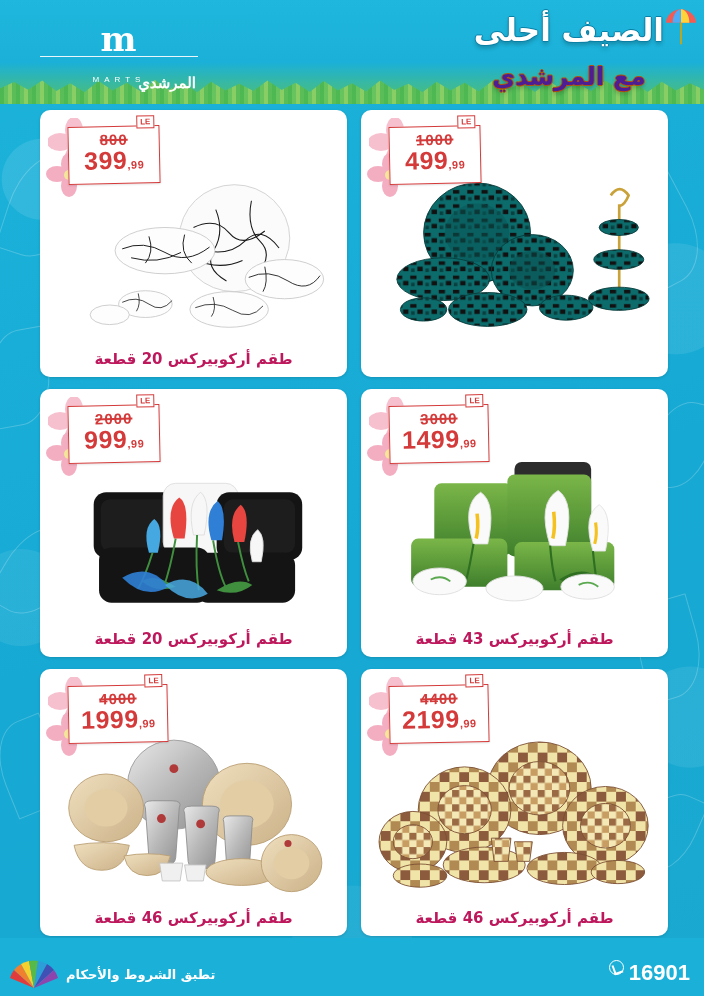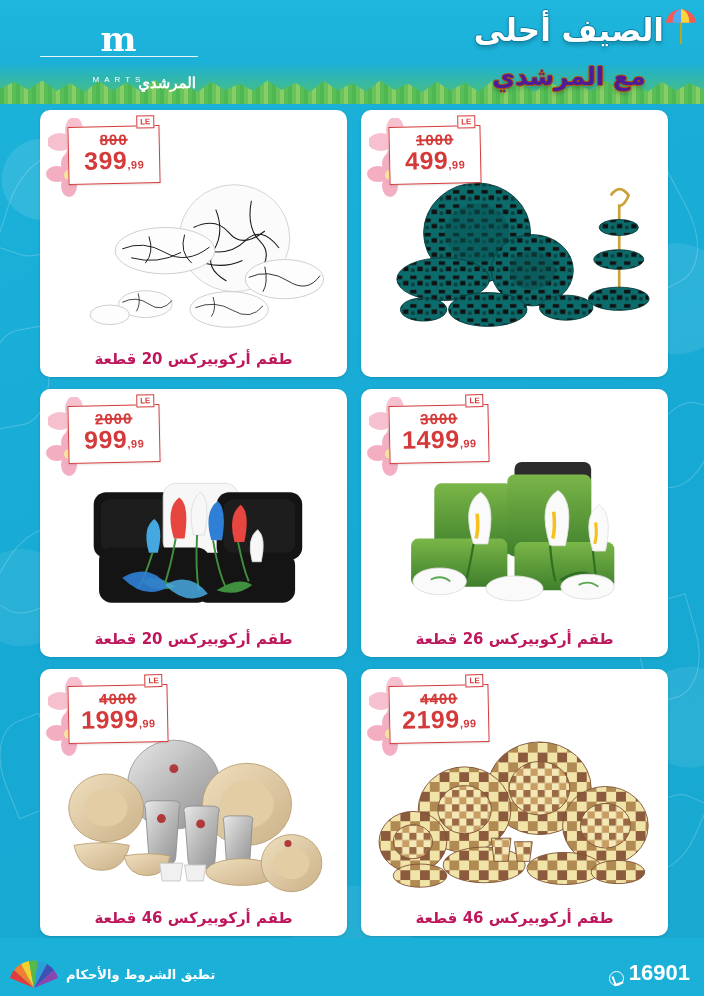--- a/index.html
+++ b/index.html
@@ -179,21 +179,21 @@
   .footer-bg { position:absolute; inset:0; background:#1bb0d8; }
   .footer-fan { position:absolute; left:8px; bottom:4px; width:52px; height:50px; }
   .footer-terms {
     position:absolute; left:66px; bottom:14px;
     direction:rtl; color:#fff; font-size:13px; font-weight:bold;
     font-family:"DejaVu Sans", sans-serif;
   }
   .footer-phone {
     position:absolute; right:14px; bottom:10px;
     color:#fff; font-size:22px; font-weight:bold;
-    display:flex; align-items:flex-end; gap:5px;
+    display:flex; align-items:flex-start; gap:5px;
     font-family:"Liberation Sans", sans-serif;
   }
   .phone-circle {
     width:15px; height:15px; border-radius:50%;
     border:1.6px solid #fff; display:inline-block;
     position:relative;
   }
   .phone-circle:after{
     content:""; position:absolute; left:3.5px; top:3px;
     width:7px; height:8px;
@@ -479,21 +479,21 @@
             <ellipse cx="11" cy="22" rx="11" ry="8"></ellipse>
           </g>
         <circle cx="23" cy="23" r="5" fill="#f6e69a"></circle>
       </svg>
       <div class="tag-box">
         <div class="tag-le">LE</div>
         <div class="old-price">3000</div>
         <div class="new-price"><span>1499</span><span class="cents">,99</span></div>
       </div>
     </div>
-    <div class="card-caption">طقم أركوبيركس 26 قطعة</div>
+    <div class="card-caption">طقم أركوبيركس 43 قطعة</div>
   </div>
 
   <div class="card">
     <div class="product">
       <svg viewBox="0 0 300 190" width="100%" height="100%" preserveAspectRatio="xMidYMid meet">
         <defs>
           <linearGradient id="gry" x1="0" y1="0" x2="1" y2="1">
             <stop offset="0" stop-color="#e9e9e9"></stop>
               <stop offset=".5" stop-color="#b9b9b9"></stop>
               <stop offset="1" stop-color="#8f8f8f"></stop>

